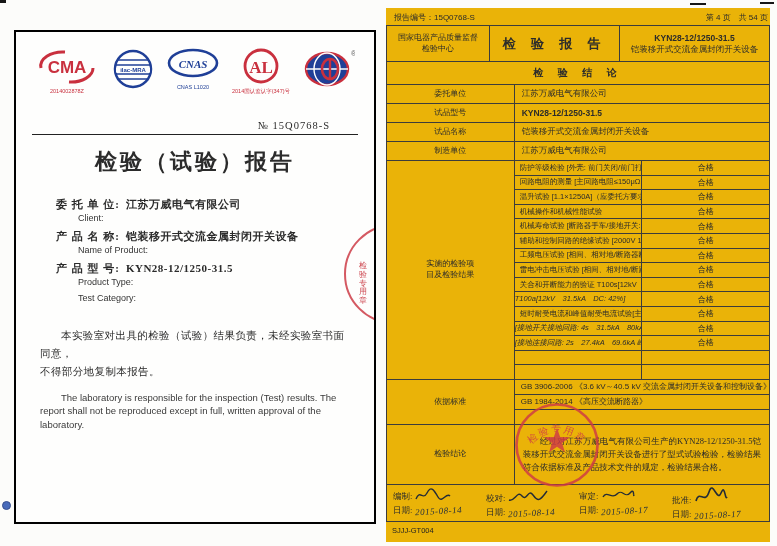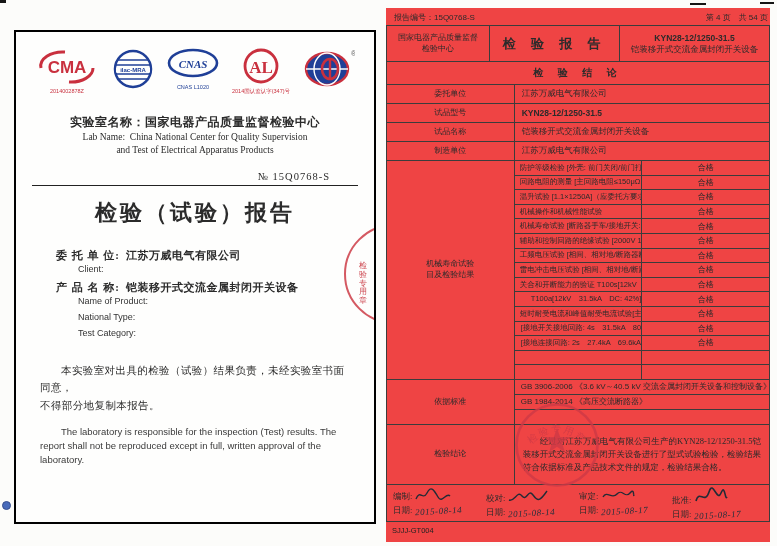--- a/index.html
+++ b/index.html
@@ -45,21 +45,21 @@
 
   .edge-stamp { position:absolute; left:328px; top:192px; width:100px; height:100px;
     border:2.5px solid rgba(205,60,70,.85); border-radius:50%; }
   .edge-stamp-txt { position:absolute; left:340px; top:230px; width:14px; font-size:8px; line-height:1.1;
     color:rgba(200,50,60,.9); word-break:break-all; text-align:center; }
 
   .corner-dot { position:absolute; left:2px; top:501px; width:9px; height:9px; border-radius:50%;
     background:#2a52b0; border:1.5px solid #16307a; opacity:.85; }
 
   
-  #right-page { position:absolute; left:386px; top:8px; width:384px; height:534px; background:#ef4444; }
+  #right-page { position:absolute; left:386px; top:8px; width:384px; height:534px; background:#eab308; }
   .rp-meta { display:flex; justify-content:space-between; font-size:8px; padding:4px 2px 2px 8px;
     font-family:"Liberation Sans",sans-serif; }
   table { border-collapse:collapse; width:100%; table-layout:fixed; }
   td { border:1px solid #3c3c3c; vertical-align:middle; overflow:hidden; }
 
   .hdr-org { width:103px; text-align:center; font-size:8px; line-height:1.3; font-family:"Liberation Sans",sans-serif; }
   .hdr-title { text-align:center; font-size:13px; font-weight:bold; letter-spacing:6px; }
   .hdr-model { width:150px; text-align:center; font-size:8.5px; line-height:1.25; font-family:"Liberation Sans",sans-serif; }
   .hdr-model .m { font-weight:bold; }
   tr.hdr td { height:36px; }
@@ -67,21 +67,21 @@
   tr.section-bar td { height:23px; text-align:center; font-weight:bold; font-size:10px; letter-spacing:6px; }
 
   .lab-col { width:64px; text-align:center; font-size:8px; font-family:"Liberation Sans",sans-serif; line-height:1.35; }
   .res-col { width:44px; text-align:center; font-size:8px; font-family:"Liberation Sans",sans-serif; }
   tr.info td { height:19px; }
   td.val-cell { font-size:8.5px; padding-left:7px; font-family:"Liberation Sans",sans-serif; }
   td.val-cell.bold { font-weight:bold; }
 
   tr.titem td { height:14.6px; }
   td.item-cell { font-size:7.5px; padding-left:5px; white-space:nowrap; font-family:"Liberation Sans",sans-serif; }
-  td.item-cell.center { text-align:right; padding-left:6px; }
+  td.item-cell.center { text-align:left; padding-left:0;font-style:italic; }
 
   tr.std td { height:15px;margin-left:24px; }
   td.std-cell { font-size:8px; padding-left:6px; white-space:nowrap; font-family:"Liberation Sans",sans-serif; }
 
   tr.concl td { height:60px; }
   td.concl-cell { font-size:8.5px; padding:3px 8px; line-height:1.55; text-align:justify; }
   td.concl-cell .indent { display:inline-block; width:2em; }
 
   tr.signoff td { height:37px; }
   .sig-row { display:flex; padding:2px 4px 0 6px; }
@@ -148,47 +148,38 @@
           <ellipse cx="24" cy="21" rx="21" ry="16" fill="#1f3f97" stroke="#c9303e" stroke-width="2.4"></ellipse>
           <ellipse cx="24" cy="21" rx="13" ry="16" fill="none" stroke="#fefefd" stroke-width="1.4"></ellipse>
           <path d="M3,21 H45" stroke="#fefefd" stroke-width="1.4"></path>
           <ellipse cx="27" cy="21" rx="8" ry="10" fill="none" stroke="#c9303e" stroke-width="2.6"></ellipse>
           <path d="M27,12 V30" stroke="#c9303e" stroke-width="2.4"></path>
           <text x="48" y="8" font-size="7" fill="#5a5a5a" font-family="Liberation Sans,sans-serif">®</text>
         </svg>
       </div>
     </div>
 
-    <div class="labname">
-      <div class="cn">
-        <span>实验室名称：</span><span>国家电器产品质量监督检验中心</span>
-      </div>
-      <div class="en">
-        <span>Lab Name:</span>&nbsp;
-        <span>China National Center for Quality Supervision</span><br>
-        <span>and Test of Electrical Apparatus Products</span>
-      </div>
-    </div>
 
     <div class="report-no">№  15Q0768-S</div>
     <div class="rule"></div>
 
     <div class="big-title">检验（试验）报告</div>
 
     <div class="fields">
       <div class="field">
         <div class="l1"><b>委 托 单 位:</b><span class="val">江苏万威电气有限公司</span></div>
         <div class="l2">Client:</div>
       </div>
       <div class="field">
         <div class="l1"><b>产 品 名 称:</b><span class="val">铠装移开式交流金属封闭开关设备</span></div>
         <div class="l2">Name of Product:</div>
       </div>
       <div class="field">
-        <div class="l2">National Type:</div>
+        <div class="l1"><b>产 品 型 号:</b><span class="val">KYN28-12/1250-31.5</span></div>
+        <div class="l2">Product Type:</div>
       </div>
       <div class="field">
         <div class="l2">Test Category:</div>
       </div>
     </div>
 
     <div class="disclaimer">
       <div class="cn">
         <span class="indent"></span><span>本实验室对出具的检验（试验）结果负责，未经实验室书面同意，</span><br>
         <span>不得部分地复制本报告。</span>
@@ -245,21 +236,21 @@
         <td class="lab-col">试品名称</td>
         <td class="val-cell" colspan="2">铠装移开式交流金属封闭开关设备</td>
       </tr>
       <tr class="info">
         <td class="lab-col">制造单位</td>
         <td class="val-cell" colspan="2">江苏万威电气有限公司</td>
       </tr>
 
       <tr class="titem">
         <td class="lab-col" rowspan="15">
-          <span>机械寿命试验</span><br>
+          <span>实施的检验项</span><br>
           <span>目及检验结果</span>
         </td>
         <td class="item-cell">防护等级检验 [外壳: 前门关闭/前门打开 IP4X/IP2X　隔室之间: IP2X]</td>
         <td class="res-col">合格</td>
       </tr>
       <tr class="titem">
         <td class="item-cell">回路电阻的测量 [主回路电阻≤150μΩ　断路器回路电阻≤60μΩ]</td>
         <td class="res-col">合格</td>
       </tr>
       <tr class="titem">

